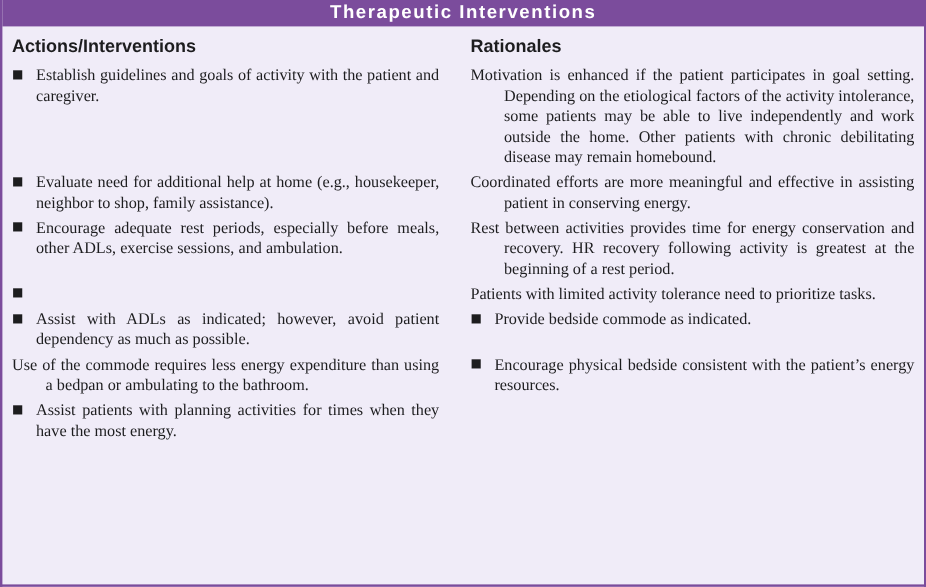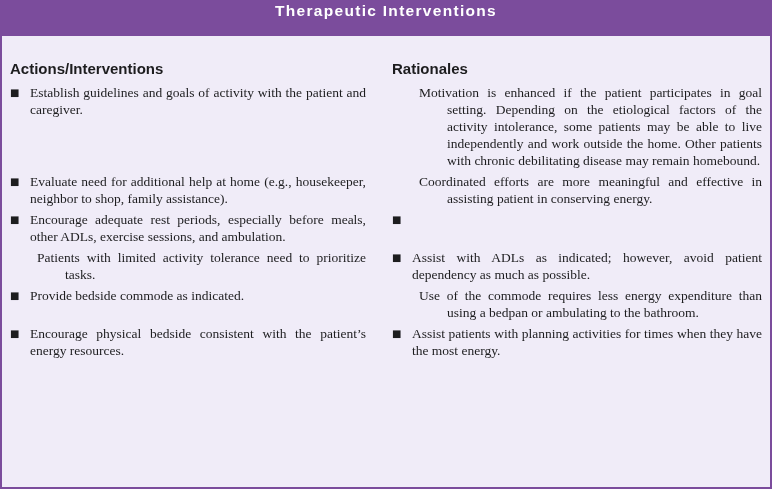--- a/index.html
+++ b/index.html
@@ -10,35 +10,35 @@
     position: relative;
     width: 772px;
     height: 489px;
     background: var(--body-bg, #f0ecf8);
     border: 2px solid var(--accent-purple, #7b4c9c);
     border-top: 0;
     overflow: hidden;
   }
 
   .title-bar {
-    height: 36px;
+    height: 22px;
     margin: 0 -2px;          
     background: var(--accent-purple, #7b4c9c);
     text-align: center;
   }
   .title {
     color: var(--title-text, #ffffff);
     font-family: "Liberation Sans", sans-serif;
     font-weight: bold;
     font-size: 15.5px;
     line-height: 22px;
     letter-spacing: 1.3px;
   }
 
-  .content { padding: 16px 8px; }
+  .content { padding: 0 8px; }
 
   .grid {
     display: grid;
     grid-template-columns: 356px 370px;
     column-gap: 26px;
   }
 
   .headers { padding: 8px 0 7px 0; }
   .col-header {
     font-family: "Liberation Sans", sans-serif;
@@ -65,21 +65,20 @@
     left: 0;
     top: 0;
     font-size: 10px;
     line-height: 17px;
     font-family: "DejaVu Sans", sans-serif;
   }
 
   .rationale {
     padding-left: 28px;
     text-indent: -28px;
-    margin-left: 27px;
   }
 </style>
 </head>
 <body>
 
 <div class="page">
 
   <div class="title-bar">
     <span class="title">Therapeutic Interventions</span>
   </div>
@@ -102,20 +101,21 @@
       <div class="action">
         <span class="bullet">■</span>
         <span class="action-text">Evaluate need for additional help at home (e.g., housekeeper, neighbor to shop, family assistance).</span>
       </div>
       <div class="rationale">Coordinated efforts are more meaningful and effective in assisting patient in conserving energy.</div>
 
       <div class="action">
         <span class="bullet">■</span>
         <span class="action-text">Encourage adequate rest periods, especially before meals, other ADLs, exercise sessions, and ambulation.</span>
       </div>
+      <div class="rationale">Rest between activities provides time for energy conservation and recovery. HR recovery following activity is greatest at the beginning of a rest period.</div>
 
       <div class="action">
         <span class="bullet">■</span>
       </div>
       <div class="rationale">Patients with limited activity tolerance need to prioritize tasks.</div>
 
       <div class="action">
         <span class="bullet">■</span>
         <span class="action-text">Assist with ADLs as indicated; however, avoid patient dependency as much as possible.</span>
       </div>

